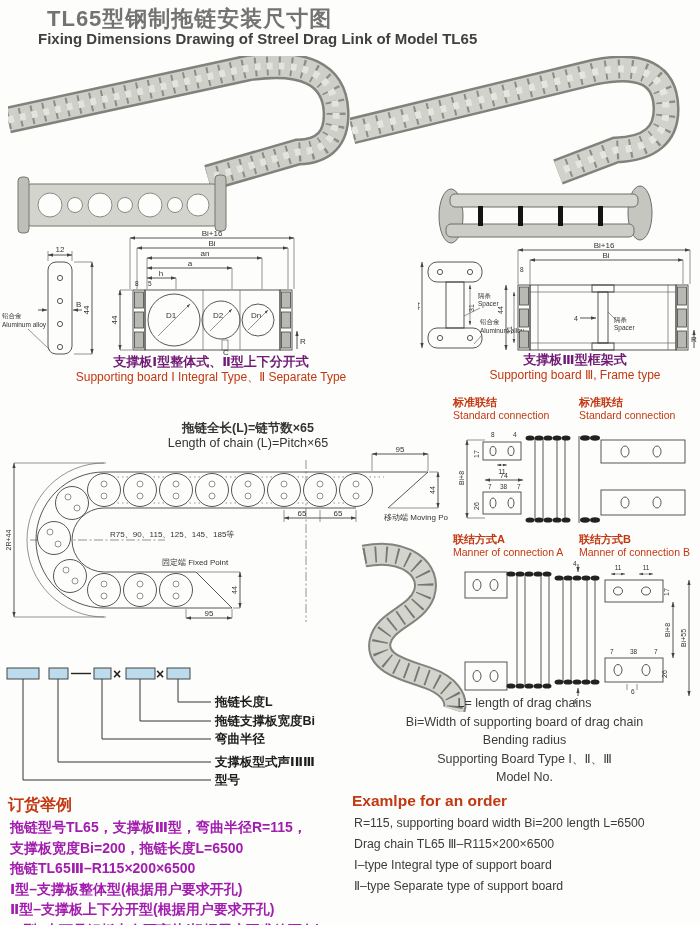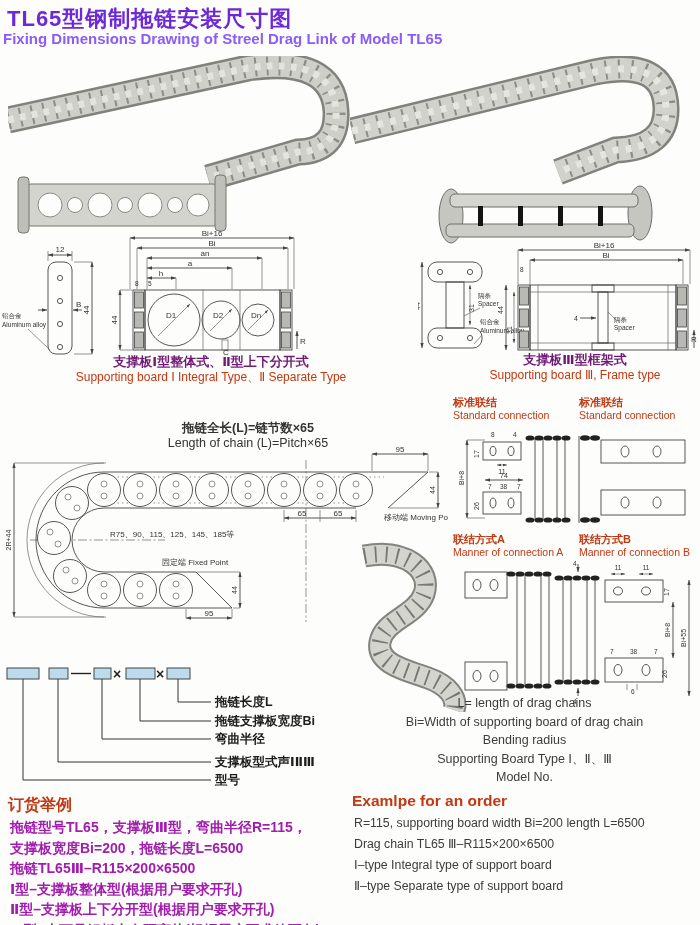--- a/index.html
+++ b/index.html
@@ -1,20 +1,20 @@
 <!DOCTYPE html>
 <html><head>
 <meta charset="utf-8">
 <style>
   html,body{margin:0;padding:0;background:#e8e8e4;}
   #canvas{position:relative;width:700px;height:925px;background:#fdfdfb;overflow:hidden;
           font-family:"Liberation Sans","DejaVu Sans",sans-serif;}
   .abs{position:absolute;}
-  .title-cn{font-size:22px;font-weight:bold;color:#6d28d9;letter-spacing:1px;}
-  .title-en{font-size:15px;font-weight:bold;color:#8b5cf6;}
+  .title-cn{font-size:22px;font-weight:bold;color:#737373;letter-spacing:1px;margin-left:40px;}
+  .title-en{font-size:15px;font-weight:bold;color:#404040;margin-left:35px;}
   .cap-cn{font-size:13px;font-weight:bold;color:#701a75;line-height:16px;}
   .cap-en{font-size:12px;color:#c23812;line-height:14px;}
   .lbl-cn{font-size:11px;font-weight:bold;color:#c23812;line-height:13px;}
   .lbl-en{font-size:10.5px;color:#c23812;line-height:13px;}
   .note-line{font-size:12.5px;color:#3c3c3c;line-height:18.5px;}
   .order-title{font-size:16px;font-weight:bold;color:#c23812;}
   .order-cn-line{font-size:14px;font-weight:700;color:#a21caf;line-height:20.5px;}
   .order-en-line{font-size:12.3px;color:#3c3c3c;line-height:21px;}
   .order-en-line:nth-child(6){font-size:10.2px;}
   svg{display:block;}

